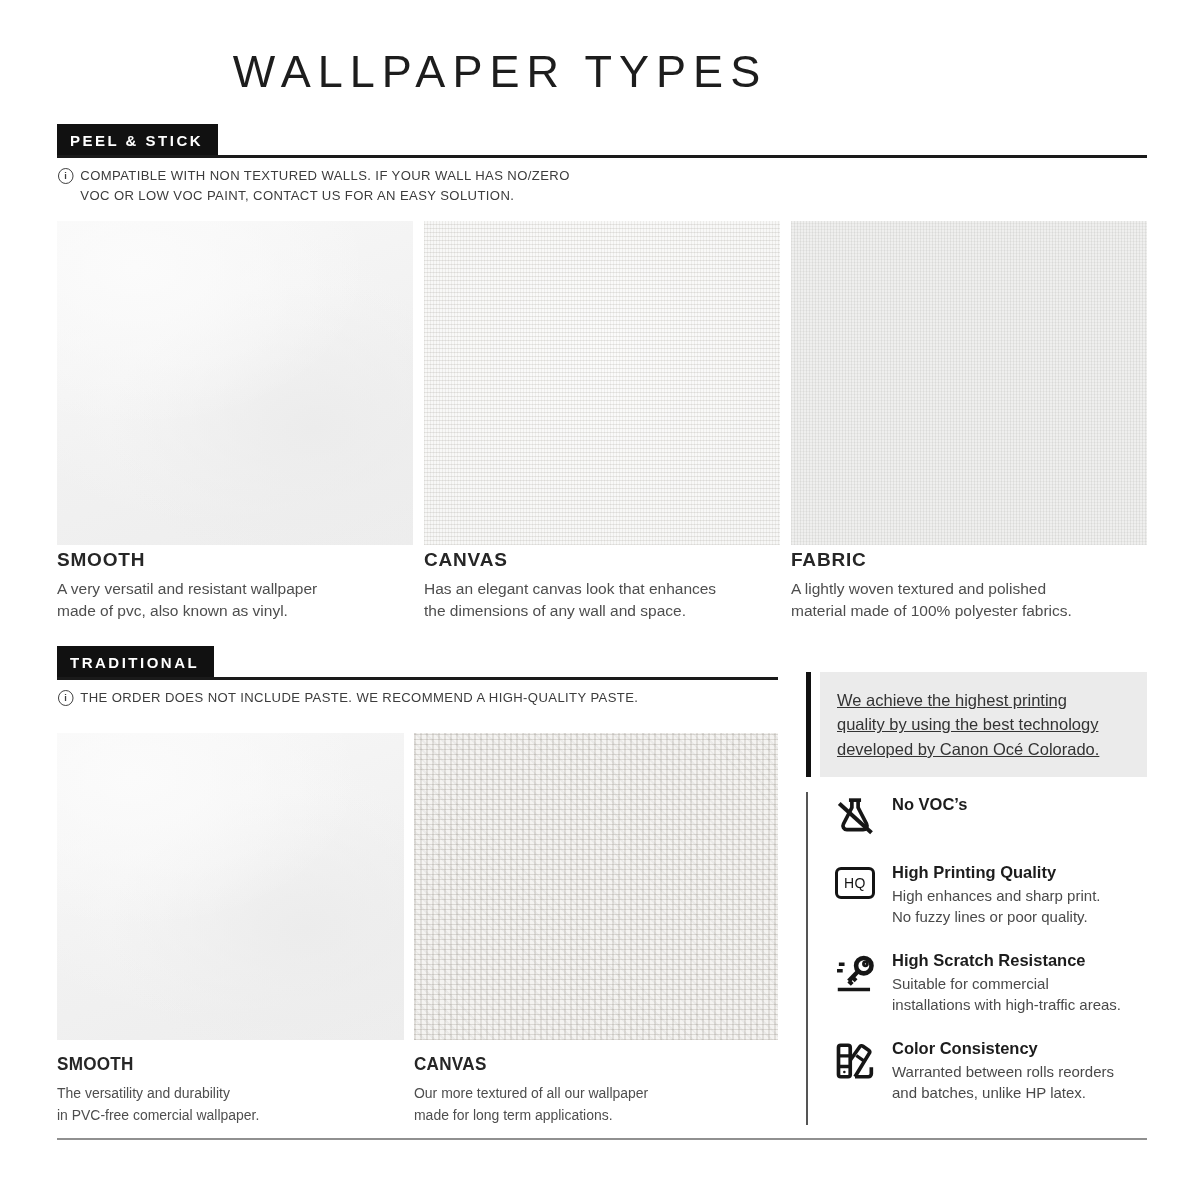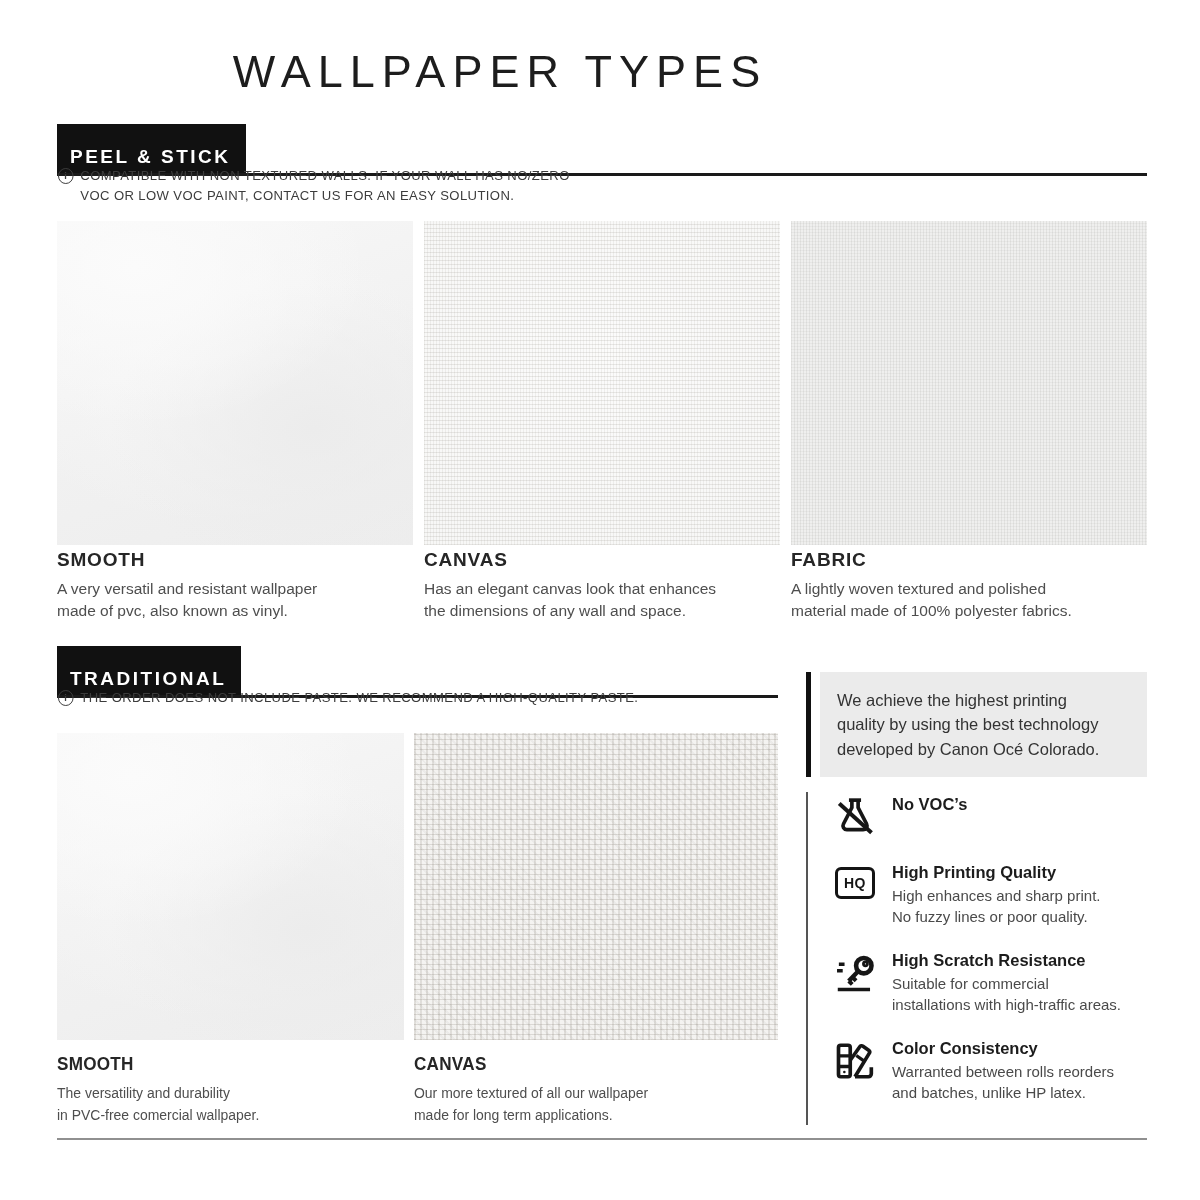--- a/index.html
+++ b/index.html
@@ -7,22 +7,22 @@
         font-family:"Liberation Sans",sans-serif;color:#1b1b1b;}
 
   
   .title{position:absolute;left:57px;top:46px;width:886px;margin:0;text-align:center;
          font-size:45px;font-weight:300;letter-spacing:7px;color:#1d1d1d;}
 
   
   .sec-hdr{position:absolute;left:57px;border-bottom:3px solid #1a1a1a;line-height:0;}
   .hdr-peel{top:124px;width:1090px;}
   .hdr-trad{top:646px;width:721px;}
-  .badge{display:inline-block;background:#111111;color:#ffffff;font-size:19px;font-weight:700;
-         letter-spacing:2.5px;padding:23px 15px 5px 13px;line-height:1.1;}
+  .badge{display:inline-block;background:#111111;color:#ffffff;font-size:15px;font-weight:700;
+         letter-spacing:2.5px;padding:9px 15px 5px 13px;line-height:1.1;}
 
   
   .note{position:absolute;left:58px;display:flex;align-items:flex-start;color:#3c3c3c;
         font-size:13.5px;letter-spacing:.4px;line-height:1.5;font-weight:500;
         transform:scaleX(.97);transform-origin:left top;}
   .note1{top:166px;}
   .note2{top:688px;}
   .info-i{display:inline-flex;flex:none;width:14px;height:14px;border:1.4px solid #3c3c3c;border-radius:50%;
           align-items:center;justify-content:center;font-size:9.5px;font-weight:700;margin:2px 7px 0 0;}
   .note-lines span{display:block;}
@@ -71,34 +71,34 @@
   .cap-desc{font-size:15.5px;color:#4e4e4e;line-height:1.4;}
   .cap-desc span{display:block;}
   .caps2 .cap{transform:scaleX(.9);transform-origin:left top;}
   .caps2 .cap-name{font-weight:700;letter-spacing:.3px;}
 
   
   .quote{position:absolute;left:806px;top:672px;width:341px;display:flex;align-items:stretch;}
   .quote-bar{width:5px;background:#111111;flex:none;}
   .quote-body{margin-left:9px;flex:1;background:#ebebeb;padding:16px 12px 16px 17px;
               font-size:16.5px;line-height:1.48;color:#333333;}
-  .quote-body span{display:block;}
+  .quote-body span{display:block;text-decoration:underline;}
 
   
   .features{position:absolute;left:806px;top:792px;width:341px;box-sizing:border-box;
             border-left:2px solid #555555;padding:3px 0 6px 25px;}
   .feat{display:flex;gap:15px;margin-bottom:24px;}
   .feat:last-child{margin-bottom:16px;}
   .feat-icon{flex:none;width:44px;height:44px;}
   .feat-title{font-size:16.5px;font-weight:700;color:#1c1c1c;margin-bottom:4px;}
   .feat-desc{font-size:15px;color:#4a4a4a;line-height:1.37;}
   .feat-desc span{display:block;}
   .hq-box{width:34px;height:26px;border:3px solid #141414;border-radius:6px;margin:4px 0 0 2px;
           display:flex;align-items:center;justify-content:center;
-          font-weight:700;font-size:14px;letter-spacing:.5px;color:#141414;}
+          font-weight:400;font-size:14px;letter-spacing:.5px;color:#141414;}
 
   
   .bottom-rule{position:absolute;left:57px;top:1138px;width:1090px;height:2px;background:#909090;}
 </style>
 </head>
 <body>
 
 <div class="page">
 
   <h1 class="title">WALLPAPER TYPES</h1>

